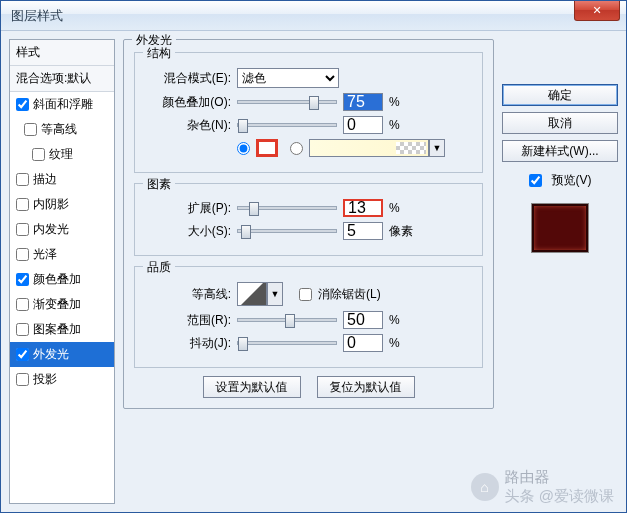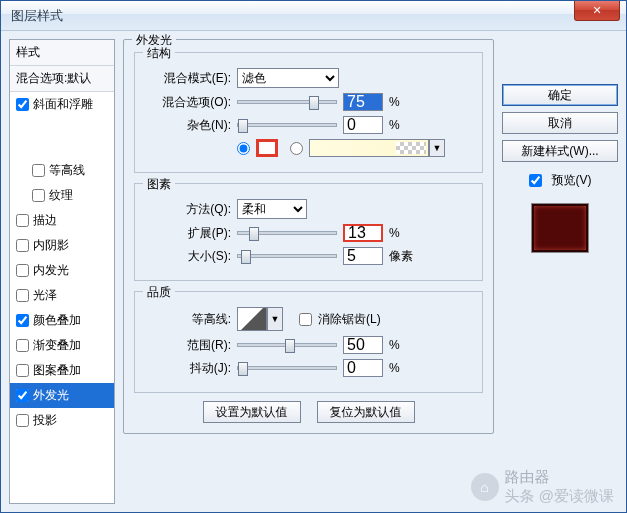--- a/index.html
+++ b/index.html
@@ -58,21 +58,21 @@
   <div class="content">
 
     <div class="sidebar">
       <div class="sidebar-header">样式</div>
       <div class="sidebar-sub">混合选项:默认</div>
       <div id="sidebar-items">
           <div class="sidebar-item">
             <input type="checkbox" checked="" style="">
             <span>斜面和浮雕</span>
           </div>
-          <div class="sidebar-item" style="padding-left: 22px; margin-top: 41px;">
+          <div class="sidebar-item" style="padding-left: 14px;">
             <input type="checkbox" style="">
             <span>等高线</span>
           </div>
           <div class="sidebar-item" style="padding-left: 22px;">
             <input type="checkbox" style="">
             <span>纹理</span>
           </div>
           <div class="sidebar-item">
             <input type="checkbox" style="">
             <span>描边</span>
@@ -116,21 +116,21 @@
       <div class="fieldset">
         <span class="fieldset-title">外发光</span>
 
         <div class="inner-fieldset">
           <span class="inner-title">结构</span>
           <div class="row">
             <span class="row-label">混合模式(E):</span>
             <select style="width:102px"><option>滤色</option></select>
           </div>
           <div class="row">
-            <span class="row-label">混合选项(O):</span>
+            <span class="row-label">颜色叠加(O):</span>
             <div class="slider">
                 <div class="slider-thumb" style="left:72%"></div>
               </div>
             <input class="num-input blue" value="75" style="">
             <span class="unit">%</span>
           </div>
           <div class="row">
             <span class="row-label">杂色(N):</span>
             <div class="slider">
                 <div class="slider-thumb" style="left:0%"></div>
@@ -145,24 +145,20 @@
             <input type="radio" class="radio" style="margin-left: 6px;">
             <div class="gradient-wrap">
               <div class="gradient-swatch"></div>
               <div class="dropdown-btn">▼</div>
             </div>
           </div>
         </div>
 
         <div class="inner-fieldset" style="margin-top:10px">
           <span class="inner-title">图素</span>
-          <div class="row">
-            <span class="row-label">方法(Q):</span>
-            <select style="width:70px"><option>柔和</option></select>
-          </div>
           <div class="row">
             <span class="row-label">扩展(P):</span>
             <div class="slider">
                 <div class="slider-thumb" style="left:11%"></div>
               </div>
             <input class="num-input hl" value="13" style="">
             <span class="unit">%</span>
           </div>
           <div class="row">
             <span class="row-label">大小(S):</span>

